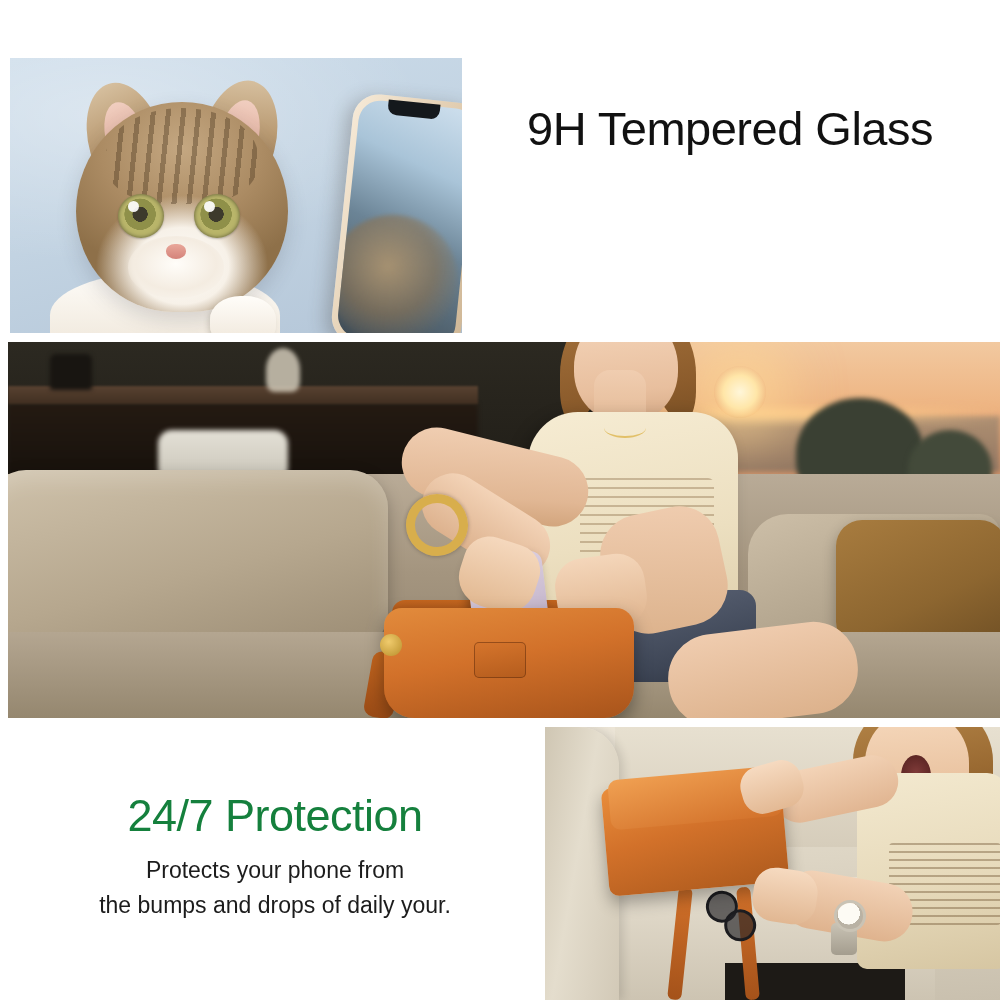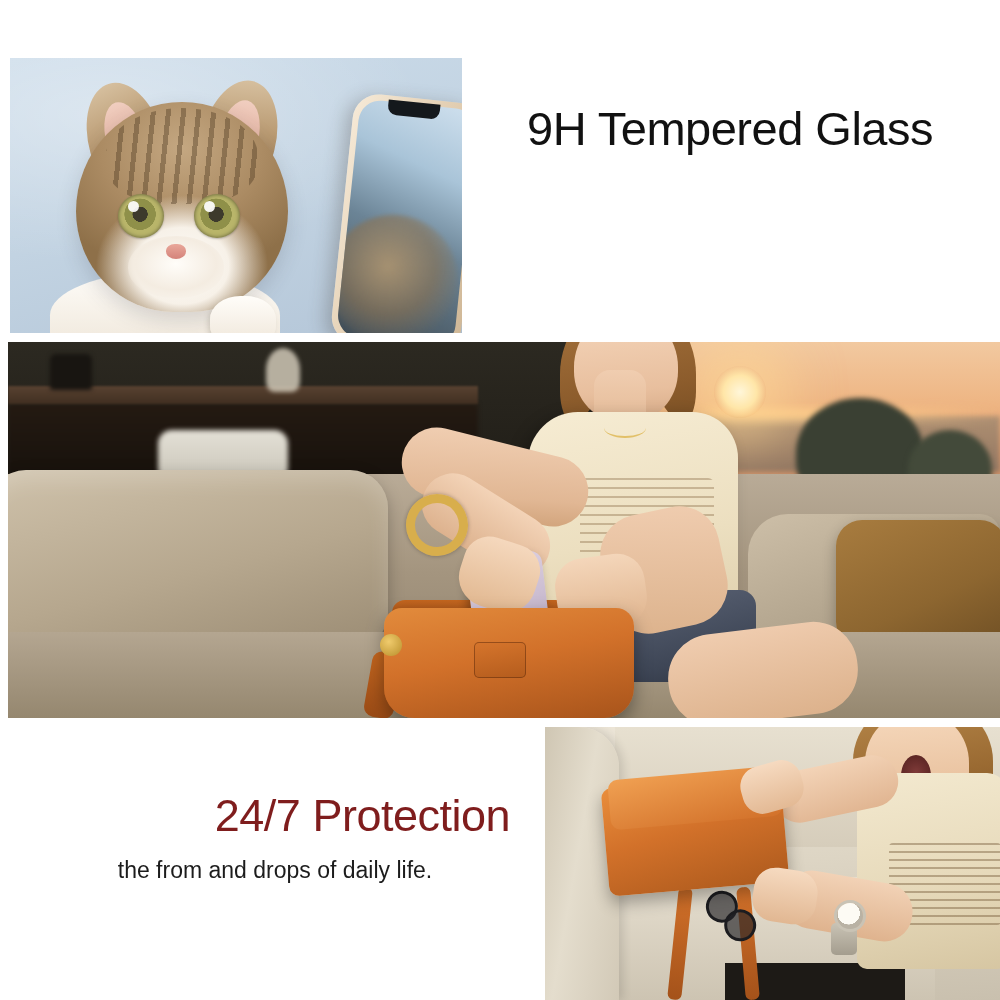--- a/index.html
+++ b/index.html
@@ -529,23 +529,22 @@
     color: #1c1c1c;
     margin: 0;
   }
 
   #text-protect { left: 40px; top: 792px; width: 470px; }
   #text-protect .headline {
     font-size: 45px;
     line-height: 1.05;
     font-weight: 400;
     letter-spacing: -0.5px;
-    color: #7f1d1d;
+    color: #15803d;
     margin: 0 0 14px 0;
-    text-align: right;
   }
   #text-protect .sub {
     font-size: 23px;
     line-height: 1.5;
     font-weight: 400;
     color: #1c1c1c;
     margin: 0;
   }
 </style>
 </head>
@@ -669,16 +668,17 @@
     <div class="layer d-hand-up"></div>
     <div class="layer d-hand-low"></div>
   </div>
 
   <div class="text-block" id="text-glass">
     <h1 class="headline">9H Tempered Glass</h1>
   </div>
 
   <div class="text-block" id="text-protect">
     <h1 class="headline">24/7 Protection</h1>
-    <p class="sub">the from and drops of daily life.</p>
+    <p class="sub">Protects your phone from</p>
+    <p class="sub">the bumps and drops of daily your.</p>
   </div>
 
 </div>
 
 </body></html>

